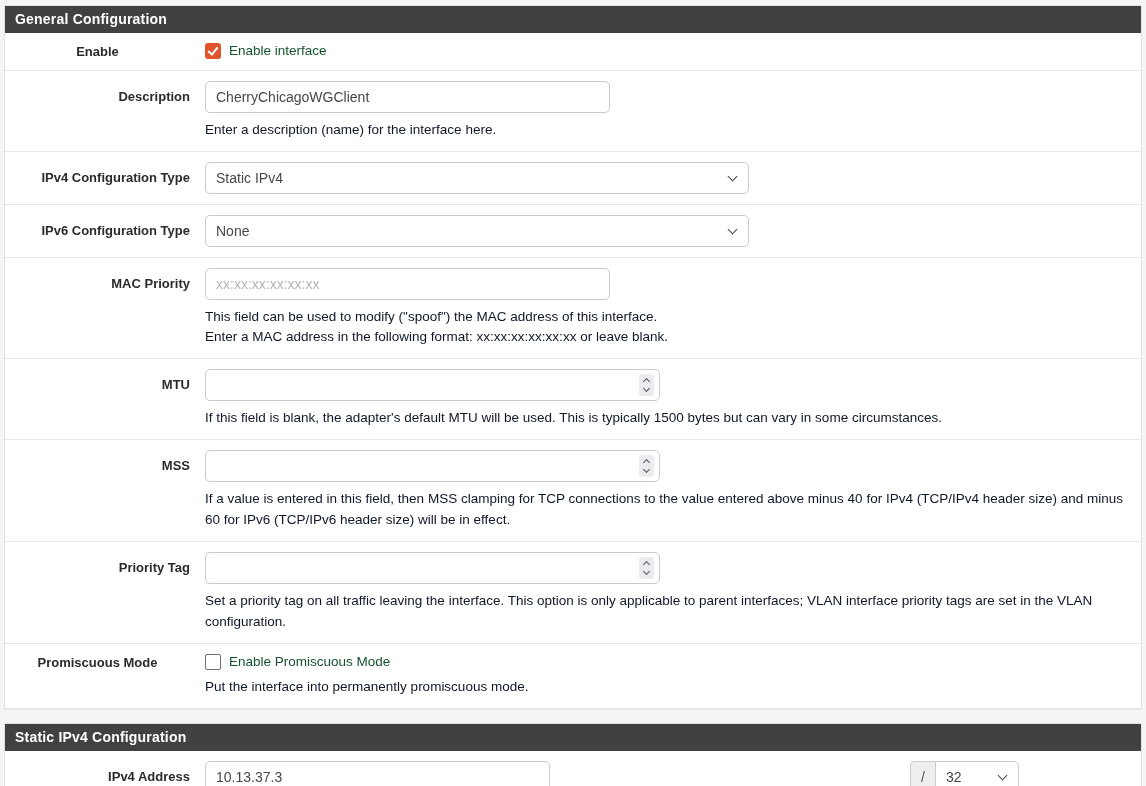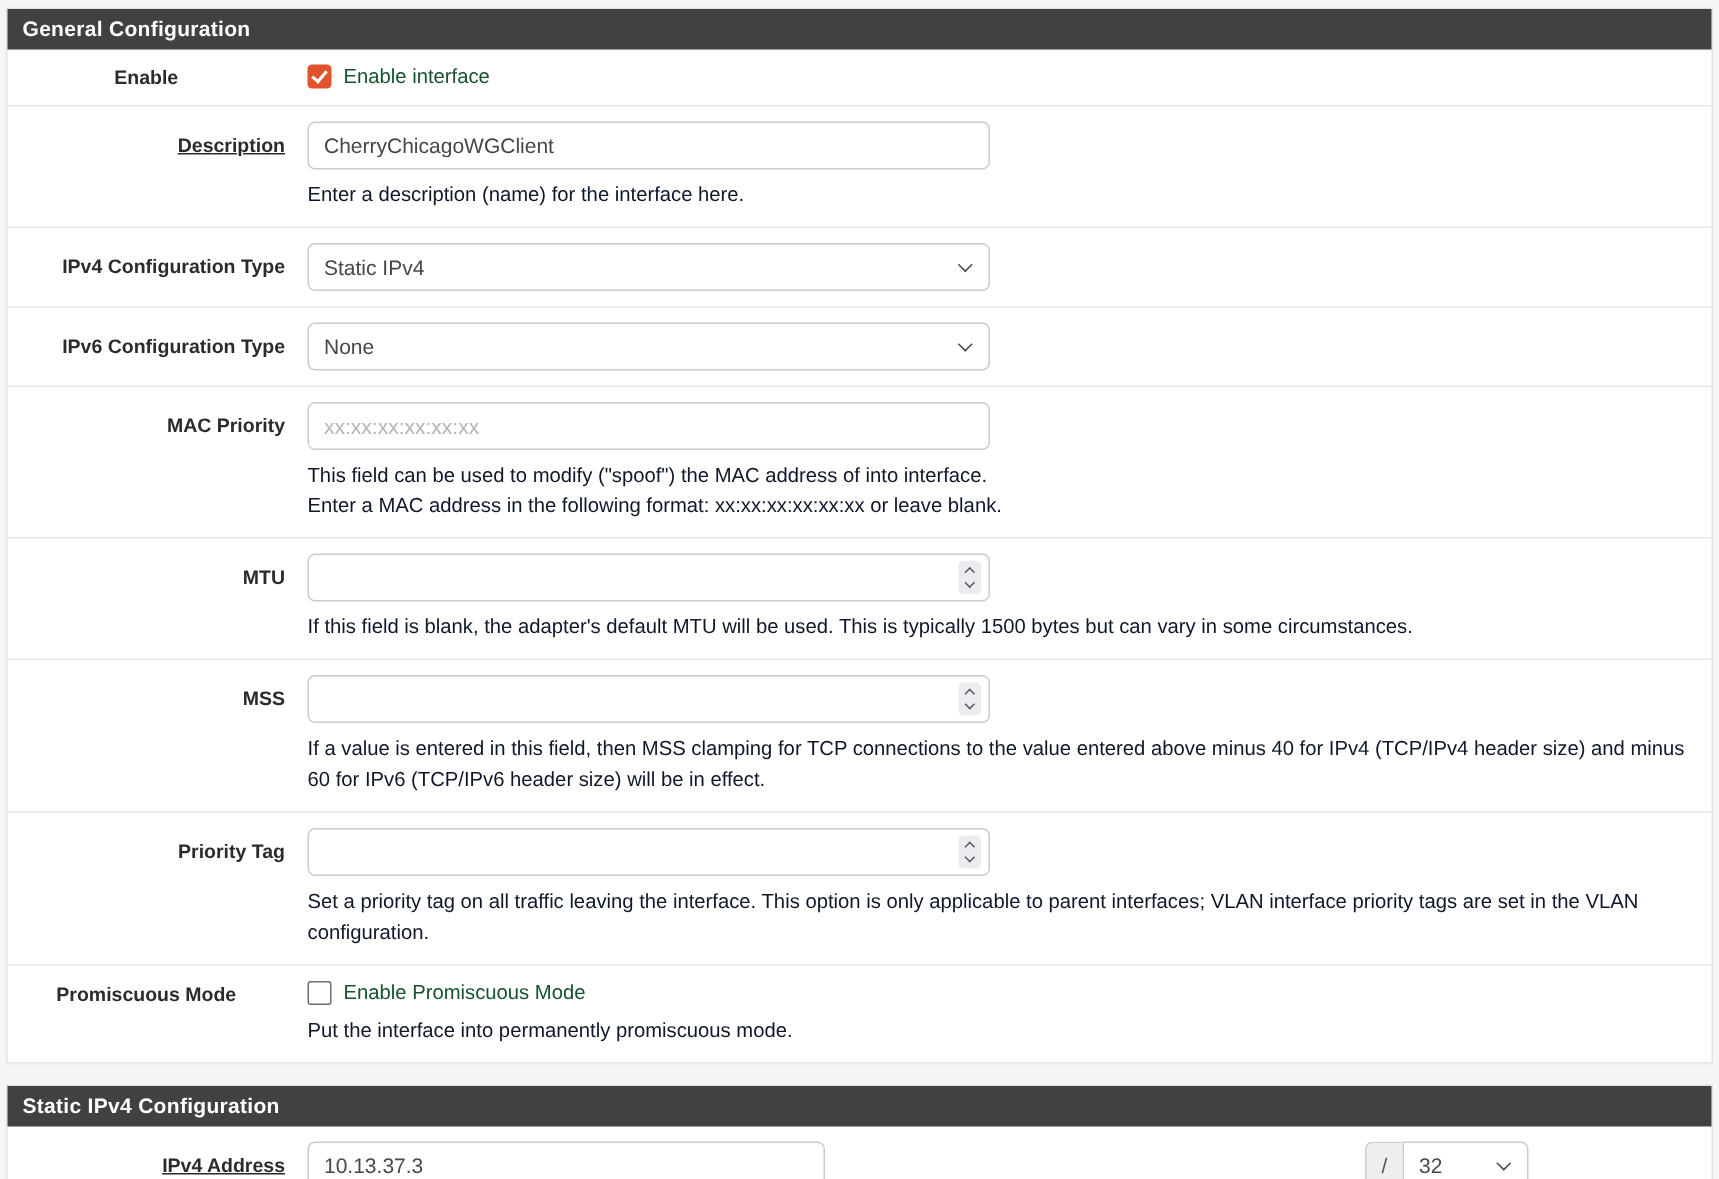--- a/index.html
+++ b/index.html
@@ -34,39 +34,39 @@
   .col-label {
     flex: 0 0 185px;
     width: 185px;
     text-align: right;
     font-weight: bold;
     font-size: 13px;
     color: #2b2b2b;
     padding-top: 8px;
     line-height: 1.2;
   }
-  .col-label.underlined { text-decoration: underline; }
+  .col-label.underlined { }
   .row-checkbox .col-label { padding-top: 1px; text-align: center; }
   .col-content { flex: 1 1 auto; padding-left: 15px; min-width: 0; }
 
   .ctl, select.ctl {
     height: 32px;
     border: 1px solid #cbcbcb;
     border-radius: 5px;
     padding: 0 10px;
     font-size: 14px;
     color: #474747;
     background: #fff;
     font-family: "Liberation Sans", sans-serif;
     outline: none;
-    width: 455px;
+    width: 405px;
   }
   input.ctl::placeholder { color: #b5b5b5; opacity: 1; }
 
-  .select-wrap { position: relative; width: 455px; display: inline-block; }
+  .select-wrap { position: relative; width: 544px; display: inline-block; }
   .select-wrap select { appearance: none; -webkit-appearance: none; -moz-appearance: none; width: 100%; }
   .chev {
     position: absolute; right: 13px; top: 11px;
     width: 7px; height: 7px;
     border-right: 1.6px solid #4a4a4a;
     border-bottom: 1.6px solid #4a4a4a;
     transform: rotate(45deg);
     pointer-events: none;
   }
 
@@ -140,21 +140,21 @@
           <div class="col-label">IPv4 Configuration Type</div>
           <div class="col-content"><div class="select-wrap"><select class="ctl"><option>Static IPv4</option></select><span class="chev"></span></div></div>
         </div>
         <div class="form-row">
           <div class="col-label">IPv6 Configuration Type</div>
           <div class="col-content"><div class="select-wrap"><select class="ctl"><option>None</option></select><span class="chev"></span></div></div>
         </div>
         <div class="form-row">
           <div class="col-label">MAC Priority</div>
           <div class="col-content"><input class="ctl" type="text" placeholder="xx:xx:xx:xx:xx:xx" style=""><div class="help">
-              <div class="line">This field can be used to modify ("spoof") the MAC address of into interface.</div>
+              <div class="line">This field can be used to modify ("spoof") the MAC address of this interface.</div>
               <div class="line">Enter a MAC address in the following format: xx:xx:xx:xx:xx:xx or leave blank.</div>
             </div></div>
         </div>
         <div class="form-row">
           <div class="col-label">MTU</div>
           <div class="col-content"><div class="number-wrap"><input class="ctl" type="text" style=""><span class="spinner">
                 <span class="arr up"></span>
                 <span class="arr down"></span>
               </span></div><div class="help">
               <div class="line">If this field is blank, the adapter's default MTU will be used. This is typically 1500 bytes but can vary in some circumstances.</div>

